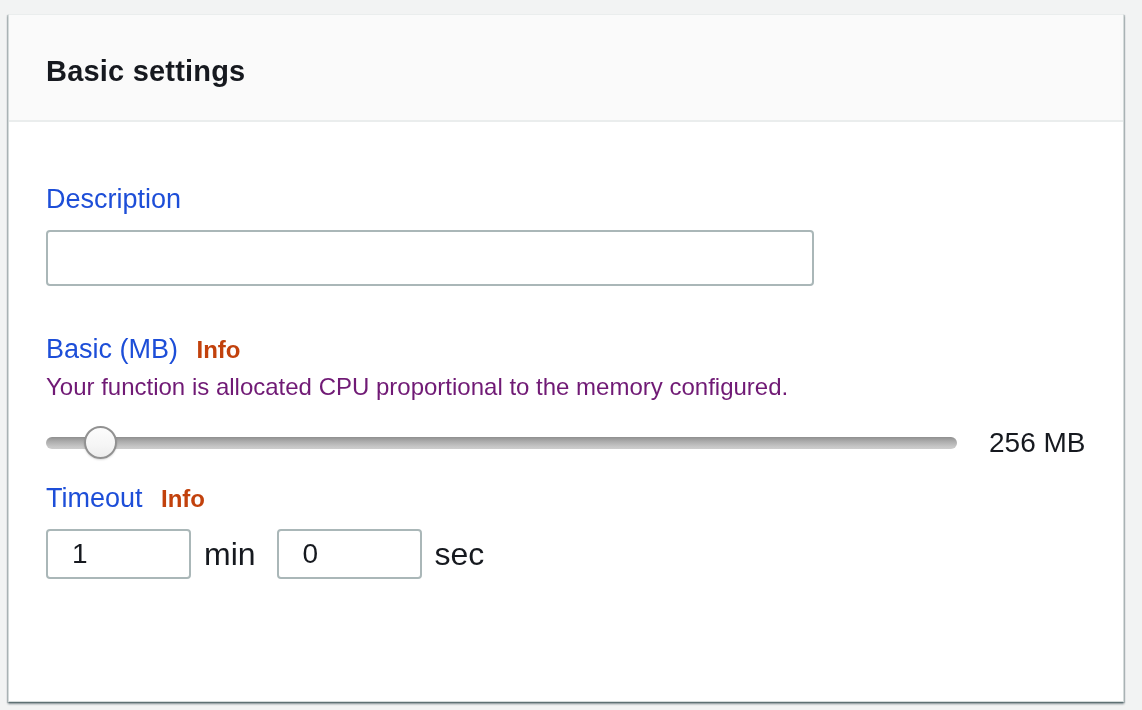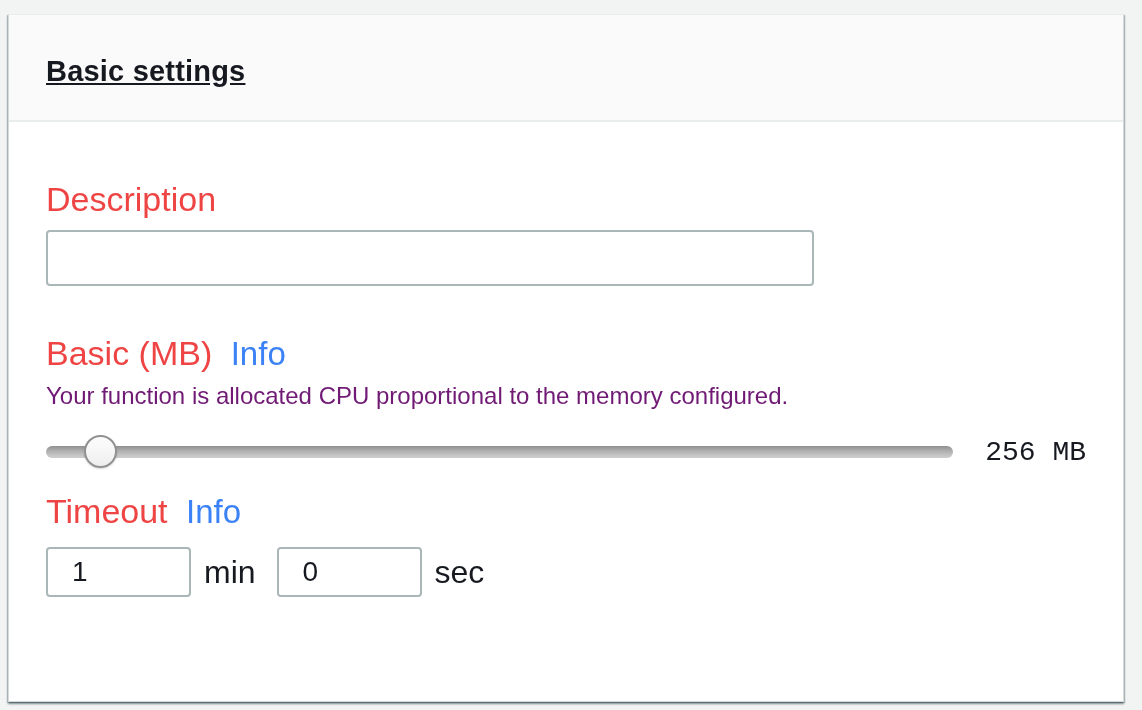--- a/index.html
+++ b/index.html
@@ -21,44 +21,43 @@
     border-top-color: #eaeded;
     box-shadow: 0 2px 2px 0 rgba(0,28,36,.45),
                 1px 1px 1px 0 rgba(0,28,36,.18),
                 -1px 1px 1px 0 rgba(0,28,36,.18);
   }
 
   .panel-header {
     background: #fafafa;
     padding: 40px 37px 32px 37px;
     border-bottom: 2px solid #eaeded;
-    text-decoration: underline;
   }
   .panel-title {
     font-size: 29px;
     font-weight: 700;
     letter-spacing: 0.2px;
     color: #16191f;
   }
 
   .panel-body {
     padding: 63px 37px 0 37px;
   }
 
   .field-label {
-    font-size: 34px;
+    font-size: 27px;
     line-height: 29px;
-    color: #ef4444;
+    color: #1d4ed8;
     display: inline-block;
     vertical-align: baseline;
   }
   .info-link {
-    font-size: 33px;
-    font-weight: 400;
-    color: #3b82f6;
+    font-size: 24px;
+    font-weight: 700;
+    color: #c2410c;
     text-decoration: none;
     margin-left: 14px;
     cursor: pointer;
     vertical-align: baseline;
   }
 
   .text-input {
     display: block;
     border: 2px solid #aab7b8;
     border-radius: 4px;
@@ -111,21 +110,20 @@
     background: linear-gradient(180deg, #fcfcfc 0%, #f5f5f5 60%, #ededed 100%);
     border: 2px solid #919191;
     box-shadow: 0 1px 2px rgba(0,0,0,0.15);
     cursor: grab;
   }
   .slider-value {
     margin-left: 32px;
     font-size: 28px;
     color: #16191f;
     white-space: nowrap;
-    font-family: Liberation Mono, monospace;
   }
 
   .timeout-group { margin-top: 24px; }
   .timeout-inputs {
     margin-top: 16px;
     display: flex;
     align-items: center;
   }
   .timeout-input { width: 145px; height: 50px; padding: 0 0 0 24px; }
   .unit-label {

